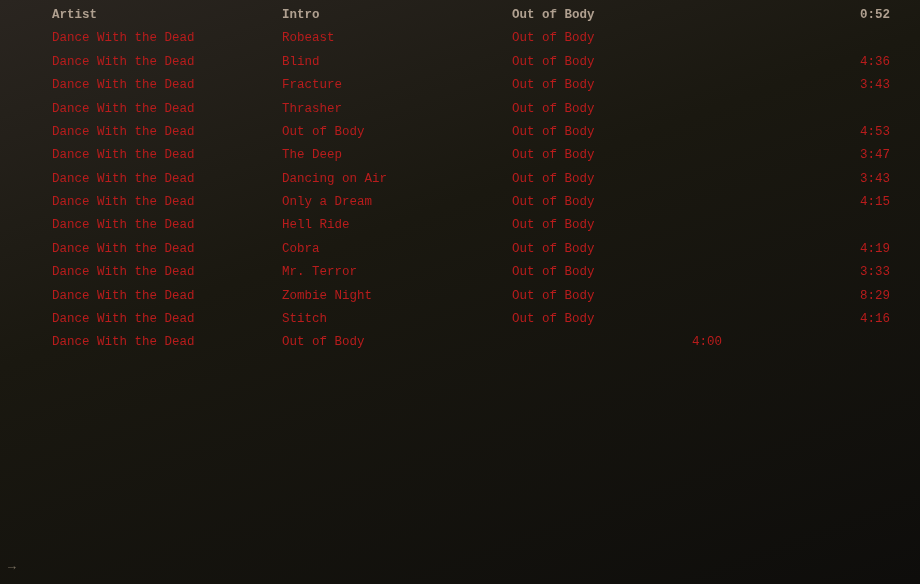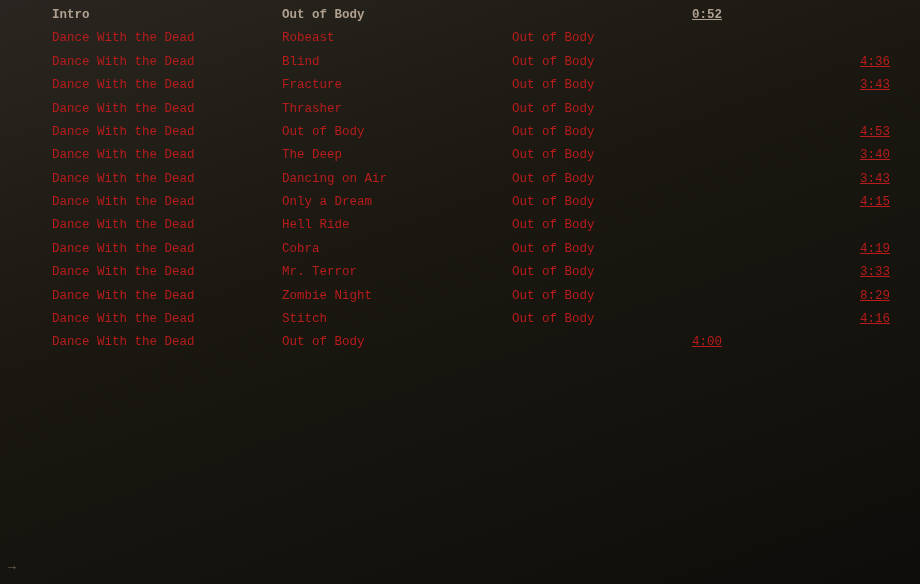--- a/index.html
+++ b/index.html
@@ -37,37 +37,37 @@
       font-weight: bold;
       padding-bottom: 2px;
     }
 
     .col-artist {}
     .col-title {}
     .col-album {}
     .col-duration {
       text-align: right;
       padding-right: 10px;
-      text-decoration: underline;
     }
 
     .arrow-indicator {
       position: absolute;
       bottom: 10px;
       left: 8px;
       color: #7a7060;
       font-size: 13px;
     }
   </style>
 </head>
 <body>
 
 <div class="track-list">
 
   <div class="track-row header">
+    <span class="col-artist">Artist</span>
     <span class="col-title">Intro</span>
     <span class="col-album">Out of Body</span>
     <span class="col-duration">0:52</span>
   </div>
 
 <div class="track-row">
       <span class="col-artist">Dance With the Dead</span>
       <span class="col-title">Robeast</span>
       <span class="col-album">Out of Body</span>
     </div>
@@ -91,21 +91,21 @@
     <div class="track-row">
       <span class="col-artist">Dance With the Dead</span>
       <span class="col-title">Out of Body</span>
       <span class="col-album">Out of Body</span>
       <span class="col-duration">4:53</span>
     </div>
     <div class="track-row">
       <span class="col-artist">Dance With the Dead</span>
       <span class="col-title">The Deep</span>
       <span class="col-album">Out of Body</span>
-      <span class="col-duration">3:40</span>
+      <span class="col-duration">3:47</span>
     </div>
     <div class="track-row">
       <span class="col-artist">Dance With the Dead</span>
       <span class="col-title">Dancing on Air</span>
       <span class="col-album">Out of Body</span>
       <span class="col-duration">3:43</span>
     </div>
     <div class="track-row">
       <span class="col-artist">Dance With the Dead</span>
       <span class="col-title">Only a Dream</span>

